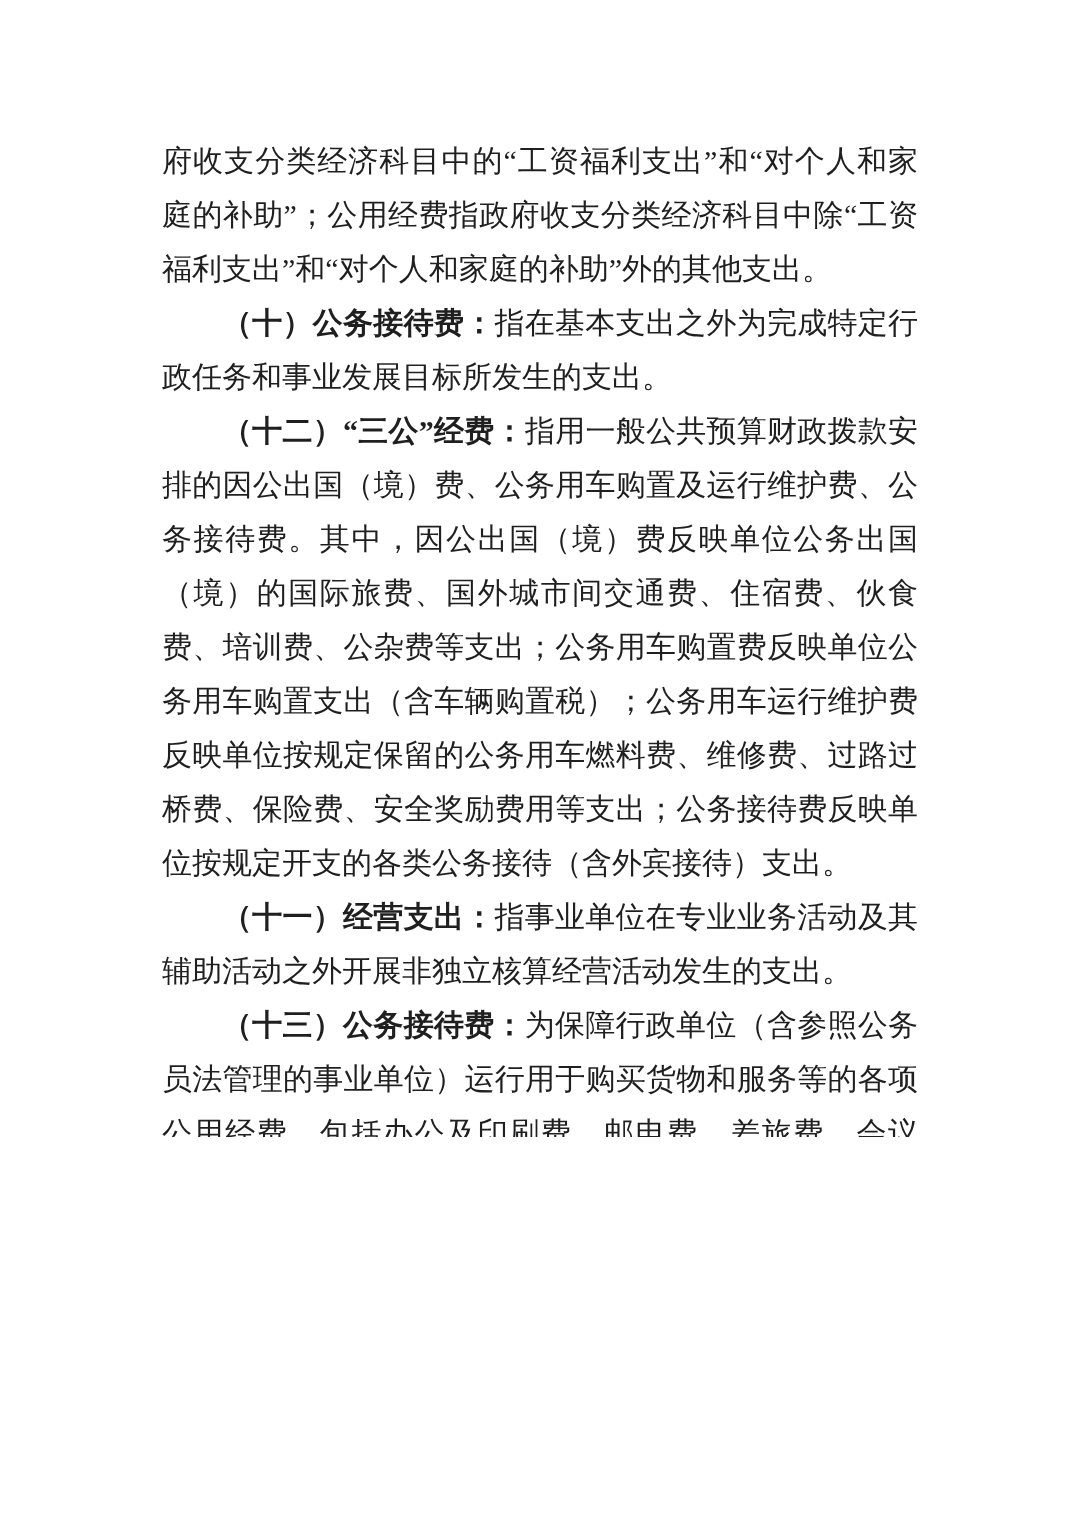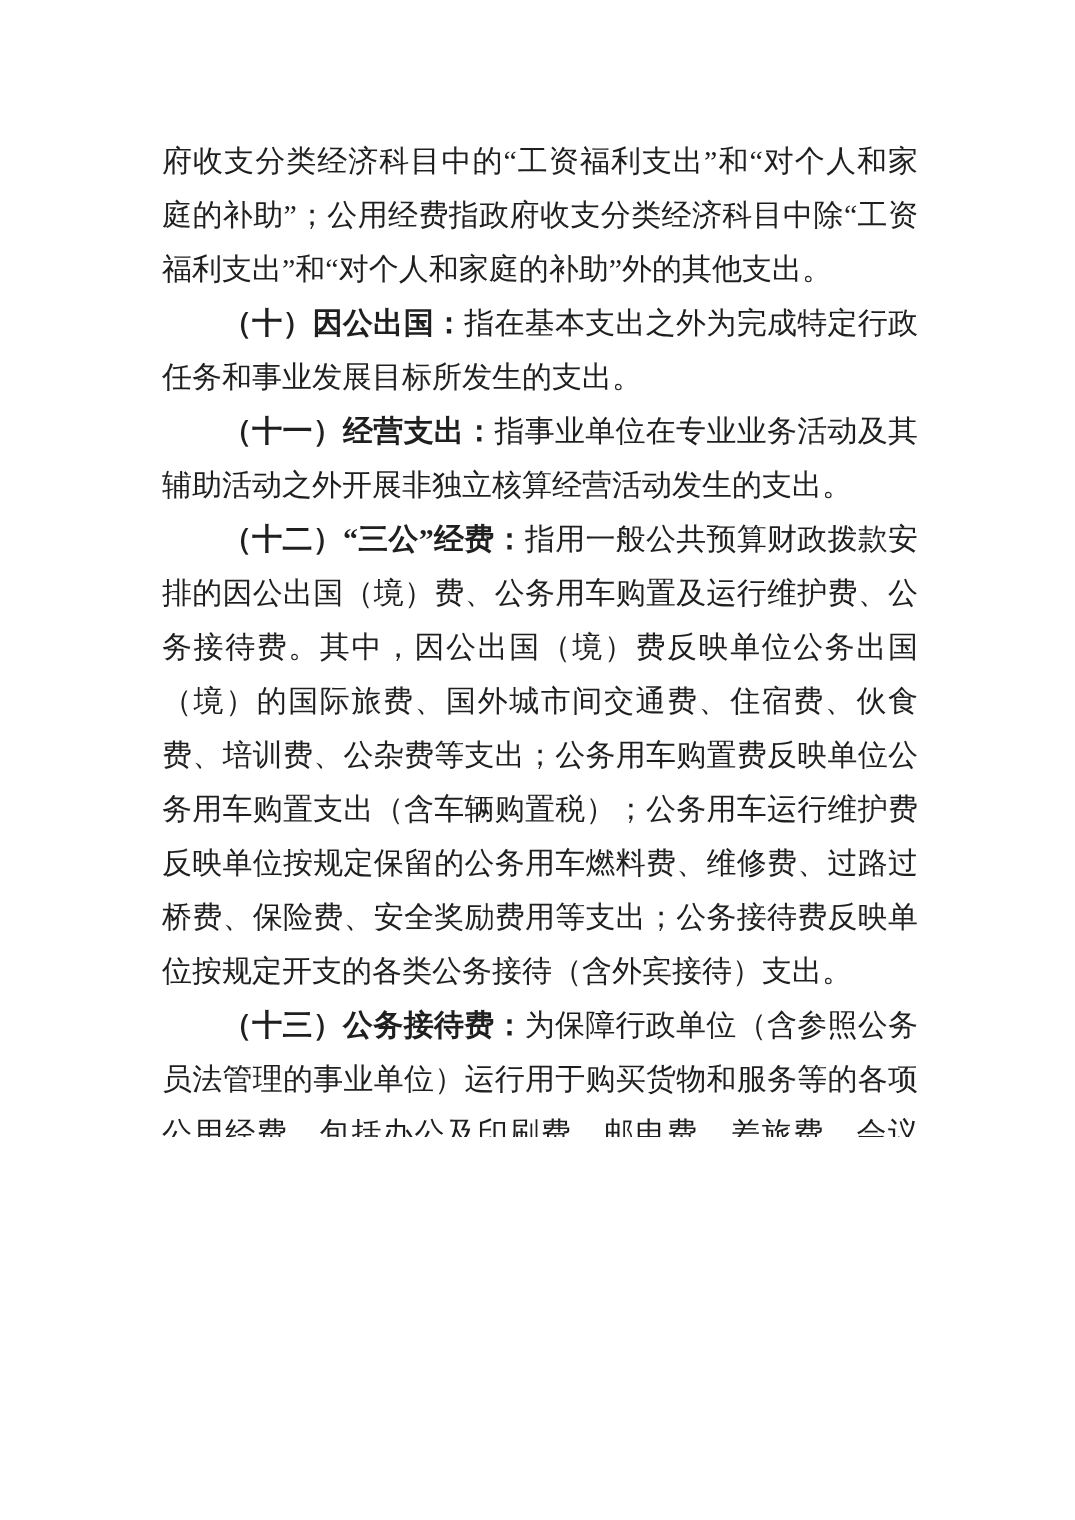--- a/index.html
+++ b/index.html
@@ -59,25 +59,25 @@
 </style>
 </head>
 <body>
 
 <div class="doc-page">
 
   <div class="content">
 
     <p class="para continuation"><span class="lead"></span><span>府收支分类经济科目中的“工资福利支出”和“对个人和家庭的补助”；公用经费指政府收支分类经济科目中除“工资福利支出”和“对个人和家庭的补助”外的其他支出。</span></p>
 
-    <p class="para"><span class="lead">（十）因公出国：</span><span>指在基本支出之外为完成特定行政任务和事业发展目标所发生的支出。</span></p>
+    <p class="para"><span class="lead">（十）公务接待费：</span><span>指在基本支出之外为完成特定行政任务和事业发展目标所发生的支出。</span></p>
+
+    <p class="para"><span class="lead">（十二）“三公”经费：</span><span>指用一般公共预算财政拨款安排的因公出国（境）费、公务用车购置及运行维护费、公务接待费。其中，因公出国（境）费反映单位公务出国（境）的国际旅费、国外城市间交通费、住宿费、伙食费、培训费、公杂费等支出；公务用车购置费反映单位公务用车购置支出（含车辆购置税）；公务用车运行维护费反映单位按规定保留的公务用车燃料费、维修费、过路过桥费、保险费、安全奖励费用等支出；公务接待费反映单位按规定开支的各类公务接待（含外宾接待）支出。</span></p>
 
     <p class="para"><span class="lead">（十一）经营支出：</span><span>指事业单位在专业业务活动及其辅助活动之外开展非独立核算经营活动发生的支出。</span></p>
-
-    <p class="para"><span class="lead">（十二）“三公”经费：</span><span>指用一般公共预算财政拨款安排的因公出国（境）费、公务用车购置及运行维护费、公务接待费。其中，因公出国（境）费反映单位公务出国（境）的国际旅费、国外城市间交通费、住宿费、伙食费、培训费、公杂费等支出；公务用车购置费反映单位公务用车购置支出（含车辆购置税）；公务用车运行维护费反映单位按规定保留的公务用车燃料费、维修费、过路过桥费、保险费、安全奖励费用等支出；公务接待费反映单位按规定开支的各类公务接待（含外宾接待）支出。</span></p>
 
     <p class="para"><span class="lead">（十三）公务接待费：</span><span>为保障行政单位（含参照公务员法管理的事业单位）运行用于购买货物和服务等的各项公用经费，包括办公及印刷费、邮电费、差旅费、会议费、福利费、日常维护费、专用材料及一般设备购置费、办公用房水电费、办公用房取暖费、办公用房物业管理费、公务用车运行维护费以及其他费用。</span></p>
 
   </div>
 
   <div class="page-footer">- 13 -</div>
 
 </div>
 
 </body></html>

